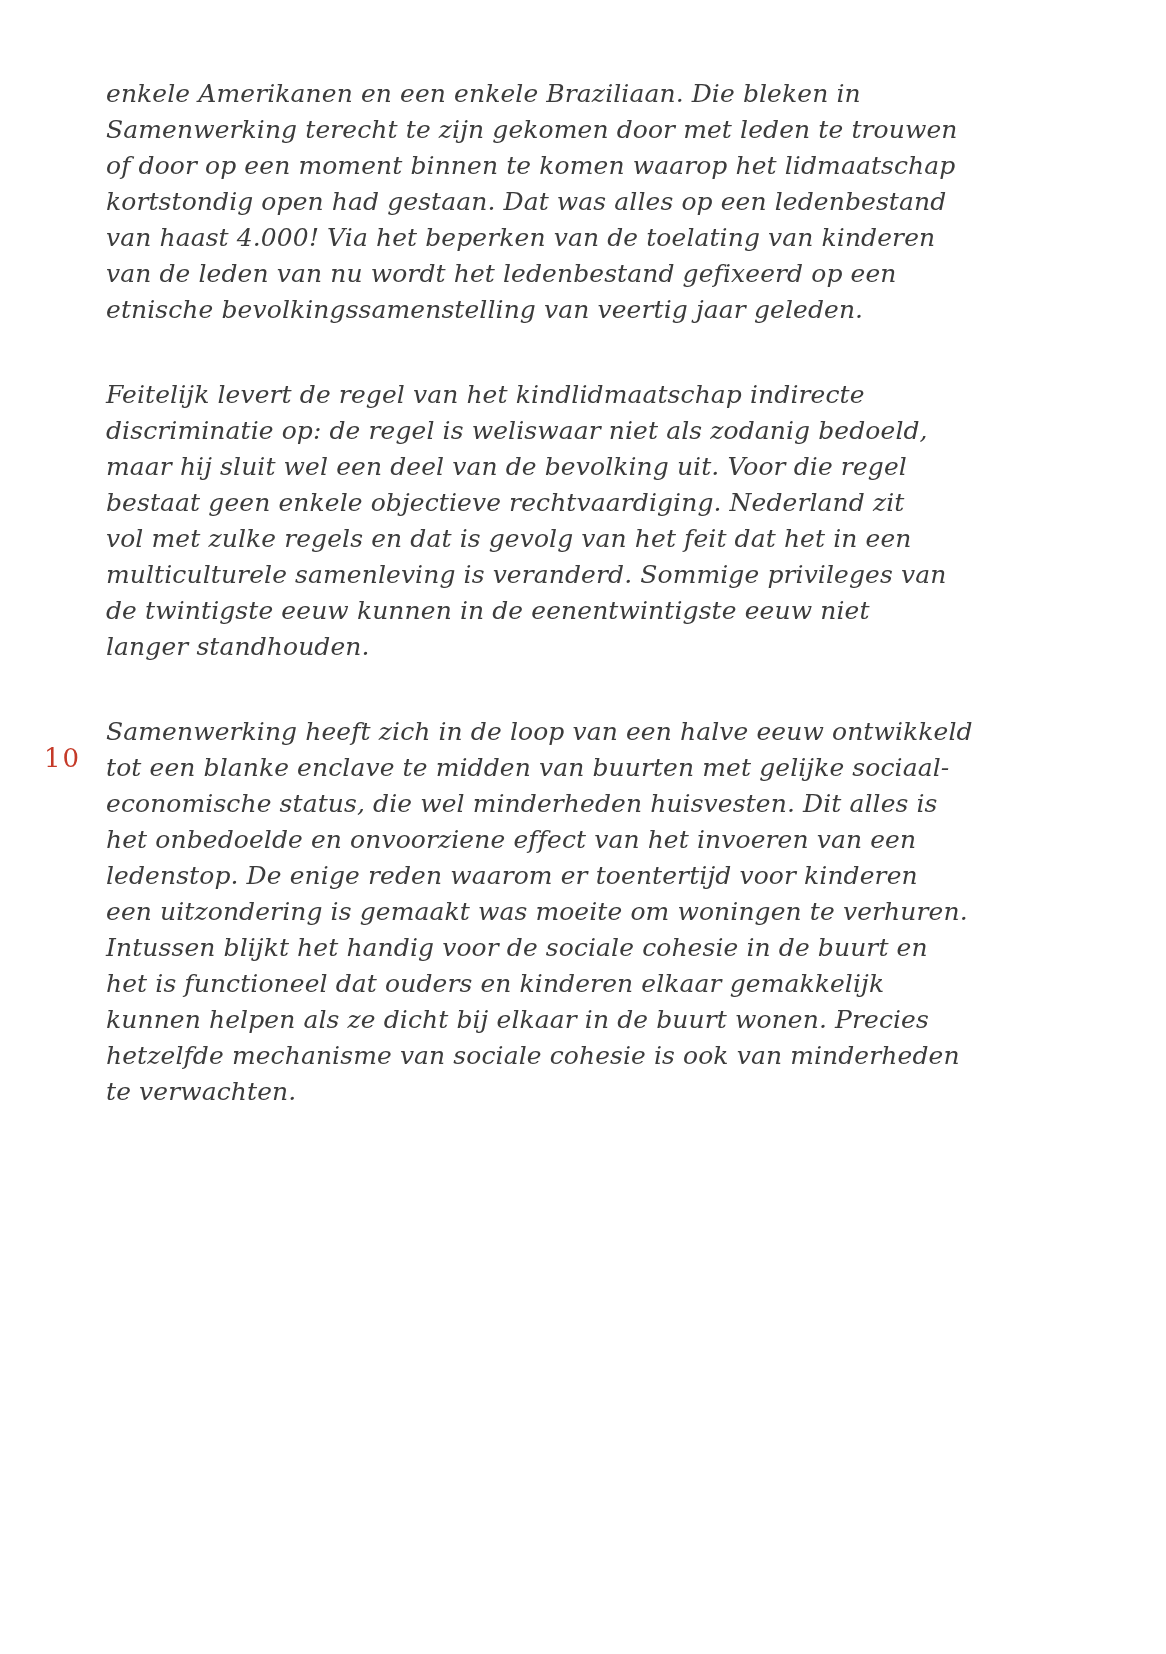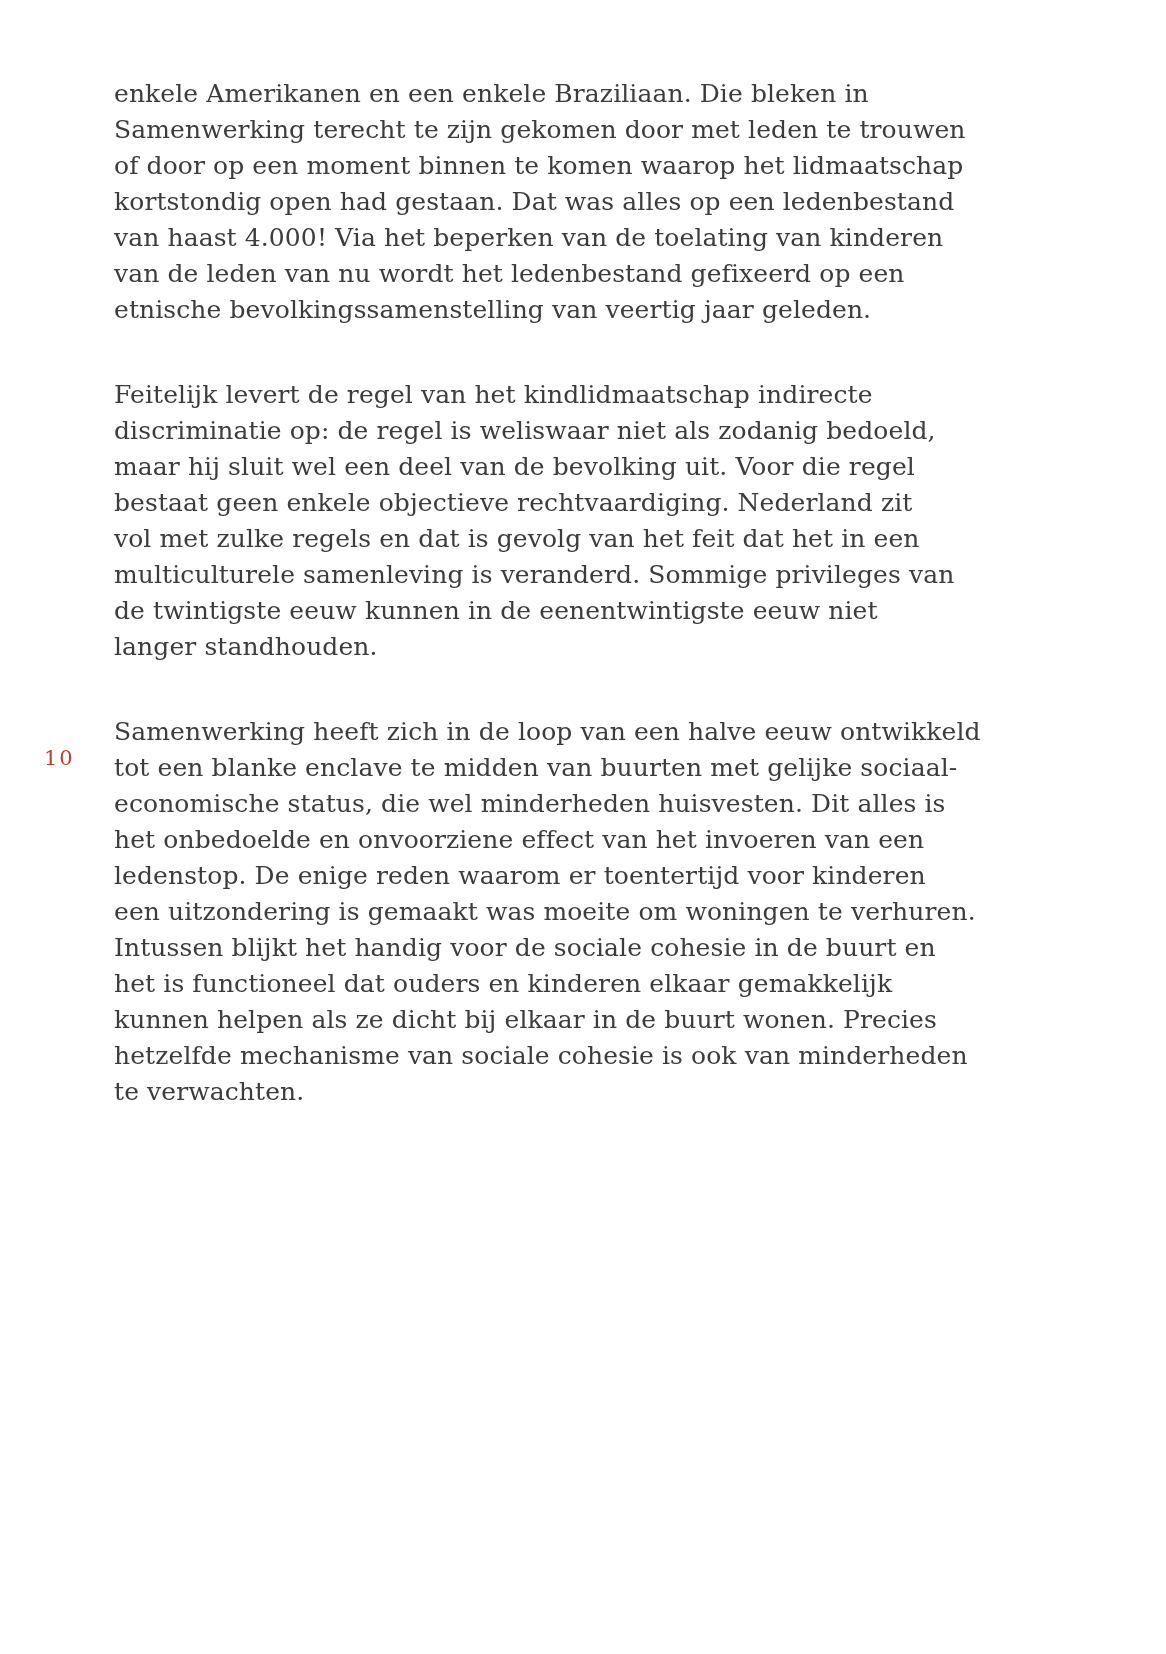--- a/index.html
+++ b/index.html
@@ -15,38 +15,39 @@
     overflow: hidden;
   }
   .page {
     position: relative;
     width: 1166px;
     height: 1654px;
     background: #ffffff;
   }
   .text-block {
     position: absolute;
-    left: 114px;
+    left: 106px;
     top: 76px;
     width: 1010px;
+    font-style: italic;
   }
   .text-block p {
     margin: 0 0 49px 0;
     font-size: 25px;
     line-height: 36px;
     color: #3c3c3c;
     white-space: pre-line;
     text-align: left;
     letter-spacing: 0.1px;
   }
   .page-number {
     position: absolute;
     left: 44px;
     top: 745px;
-    font-size: 21px;
+    font-size: 26px;
     line-height: 26px;
     color: #c53a28;
     letter-spacing: 2px;
     font-variant-numeric: oldstyle-nums;
   }
 </style>
 </head>
 <body>
 
 <div class="page">

